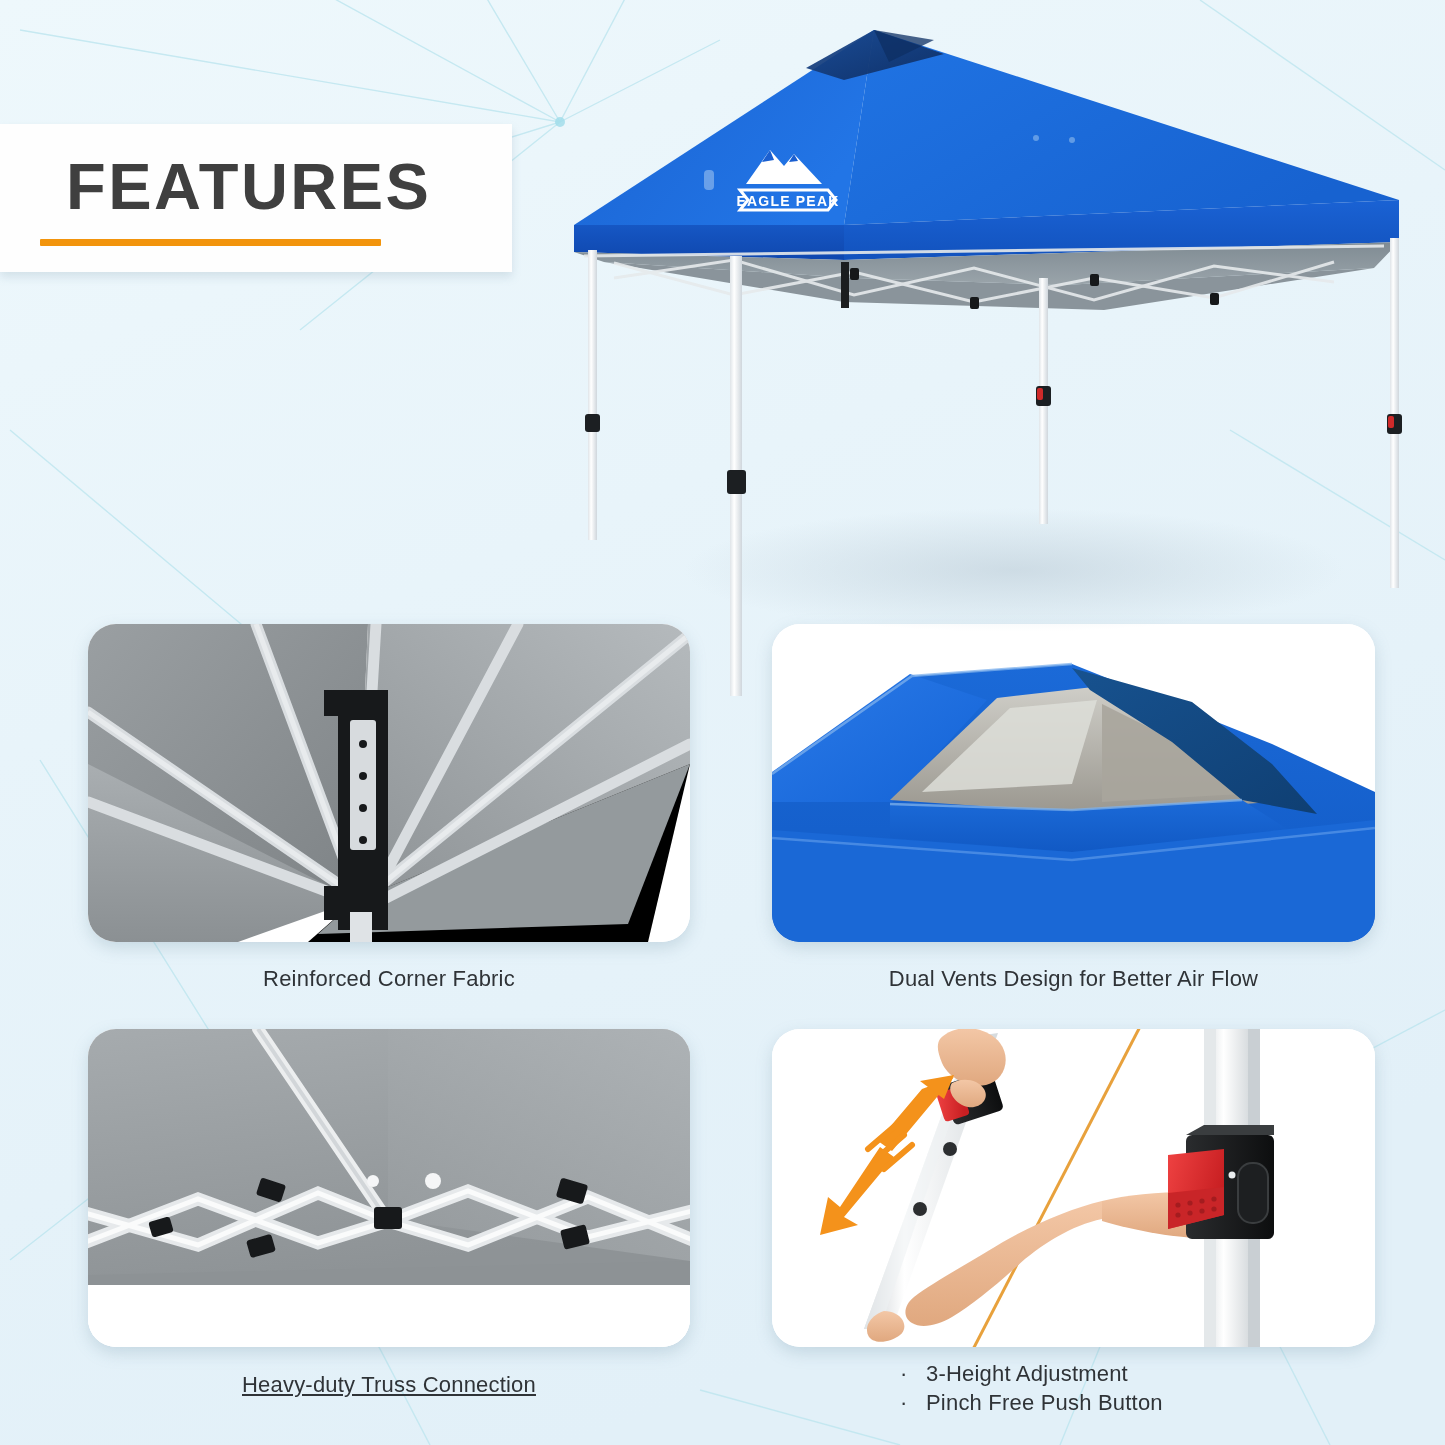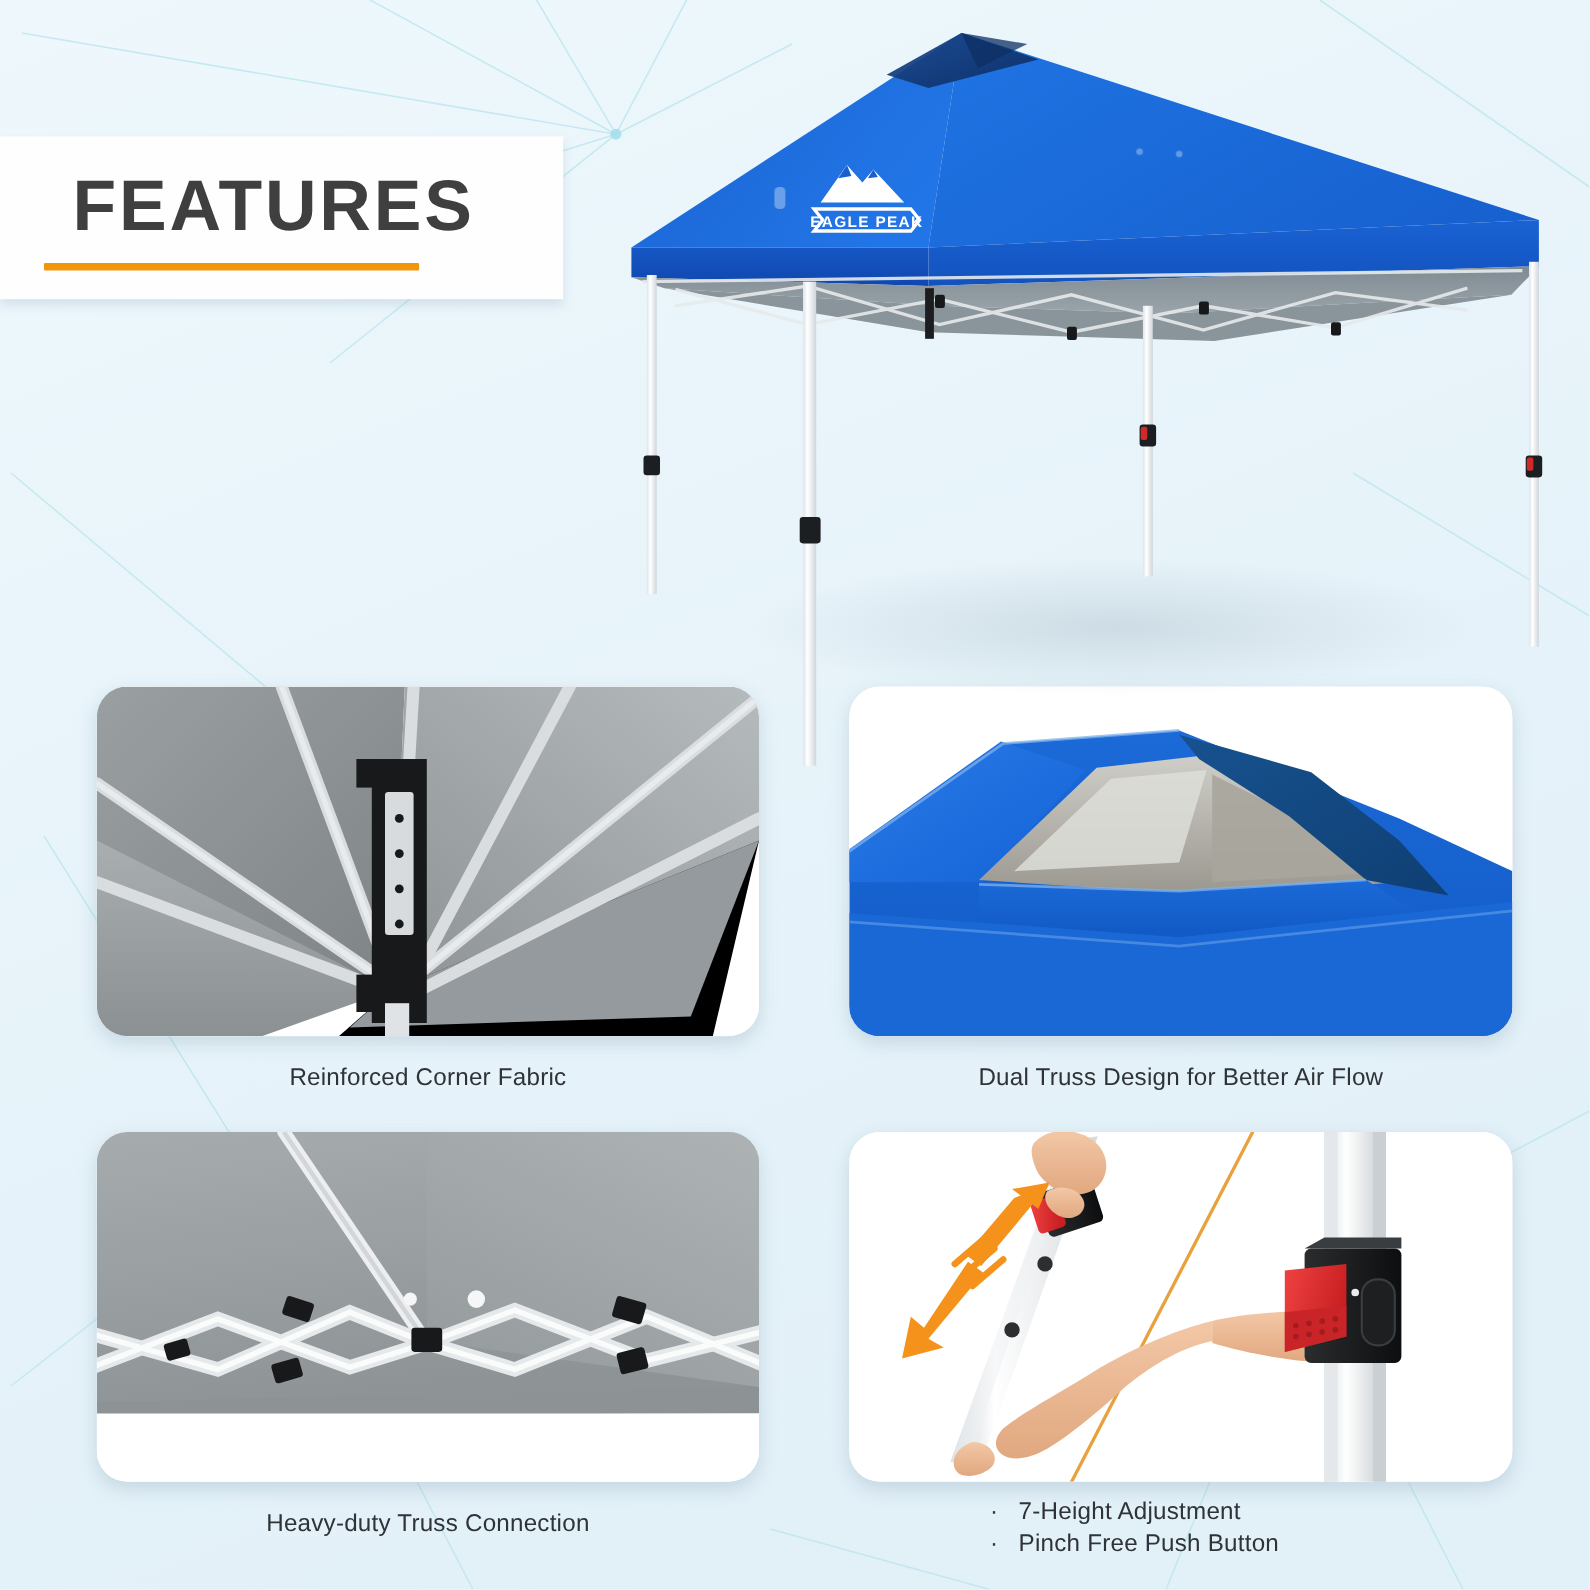--- a/index.html
+++ b/index.html
@@ -45,21 +45,21 @@
   .p-tr{left:772px;top:624px;width:603px;height:318px;}
   .p-bl{left:88px;top:1029px;width:602px;height:318px;}
   .p-br{left:772px;top:1029px;width:603px;height:318px;}
 
   .caption{
     position:absolute;z-index:5;color:#2f3337;
     font-size:22px;letter-spacing:.2px;text-align:center;white-space:nowrap;
   }
   .cap-tl{left:88px;top:966px;width:602px;}
   .cap-tr{left:772px;top:966px;width:603px;}
-  .cap-bl{left:88px;top:1372px;width:602px;}
+  .cap-bl{left:88px;top:1372px;width:602px;text-decoration:underline;}
   .cap-br{left:900px;top:1360px;text-align:left;line-height:1.30;}
   .cap-br .bullet-line{display:block;}
   .cap-br .dot{display:inline-block;width:26px;color:#2f3337;}
 </style>
 </head>
 <body>
 
 <div id="stage">
 
   <svg class="bg-net" viewBox="0 0 1445 1445">
@@ -294,21 +294,21 @@
 
       <g stroke="#7fb2ec" stroke-width="2.5" fill="none" opacity=".75">
         <path d="M 0 150 L 140 52 L 300 40"></path>
         <path d="M 118 180 L 300 186 L 470 176"></path>
       </g>
 
       <path d="M 0 206 L 300 228 L 603 196 L 603 318 L 0 318 Z" fill="#1a68d6"></path>
       <path d="M 0 214 L 300 236 L 603 204" stroke="#5a97e8" stroke-width="2.5" fill="none" opacity=".7"></path>
     </svg>
   </div>
-  <div class="caption cap-tr">Dual Truss Design for Better Air Flow</div>
+  <div class="caption cap-tr">Dual Vents Design for Better Air Flow</div>
 
   <div class="panel p-bl">
     <svg viewBox="0 0 602 318" width="602" height="318">
       <defs>
         <linearGradient id="tRoof" x1="0" y1="0" x2="0.3" y2="1">
           <stop offset="0%" stop-color="#a6abae"></stop>
             <stop offset="100%" stop-color="#8e9396"></stop>
         </linearGradient>
         <linearGradient id="tRoof2" x1="1" y1="0" x2="0" y2="1">
           <stop offset="0%" stop-color="#b2b7ba"></stop>
@@ -445,21 +445,21 @@
               <circle cx="418" cy="184" r="2.6"></circle>
             <circle cx="430" cy="182" r="2.6"></circle>
               <circle cx="442" cy="180" r="2.6"></circle>
           </g>
         </g>
       </g>
     </svg>
   </div>
   <div class="caption cap-br">
     <span class="bullet-line">
-      <span class="dot">·</span><span>7-Height Adjustment</span>
+      <span class="dot">·</span><span>3-Height Adjustment</span>
     </span>
     <span class="bullet-line">
       <span class="dot">·</span><span>Pinch Free Push Button</span>
     </span>
   </div>
 
   <div class="features-banner">
     <div class="features-title">FEATURES</div>
     <div class="features-rule"></div>
   </div>

